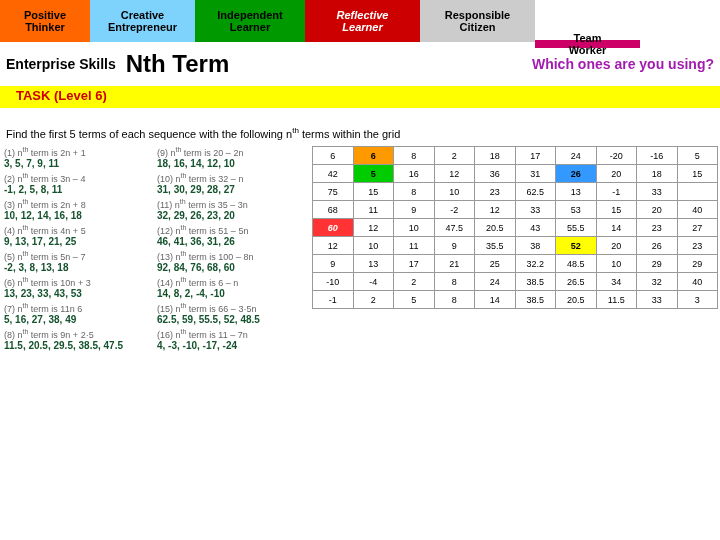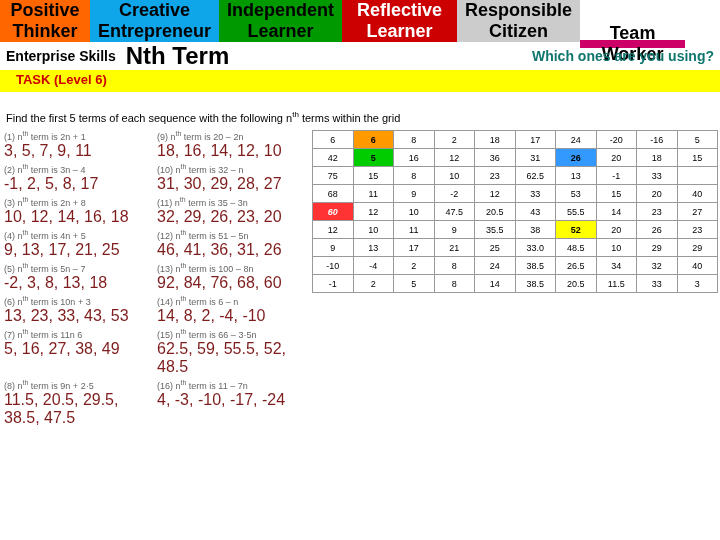--- a/index.html
+++ b/index.html
@@ -16,56 +16,56 @@
     .header-tabs {
       display: flex;
       height: 42px;
       width: 100%;
     }
     .tab {
       display: flex;
       align-items: center;
       justify-content: center;
       font-weight: bold;
-      font-size: 18px;
+      font-size: 11px;
       padding: 4px 8px;
       text-align: center;
       color: #000;
     }
     .tab-positive { background: #ff6600; flex: 0 0 90px; }
-    .tab-creative { background: #0ea5e9; flex: 0 0 105px; }
+    .tab-creative { background: #7dd3fc; flex: 0 0 105px; }
     .tab-independent { background: #009900; flex: 0 0 110px; }
-    .tab-reflective { background: #cc0000; flex: 0 0 115px; color: #fff; }
+    .tab-reflective { background: #cc0000; flex: 0 0 115px; color: #fff; font-style: italic; }
     .tab-responsible { background: #cccccc; flex: 0 0 115px; }
     .tab-team { background: #cc0066; flex: 0 0 105px; color: #000000; margin-top: 40px; }
 
     
     .title-row {
       display: flex;
       align-items: center;
       background: #fff;
       padding: 2px 6px;
-      height: 28px;
+      height: 44px;
     }
     .enterprise-label {
       font-size: 14px;
       font-weight: bold;
       color: #000;
       margin-right: 10px;
     }
     .nth-term-label {
       font-size: 24px;
       font-weight: bold;
       color: #000;
       flex: 1;
     }
     .which-ones {
       font-size: 14px;
       font-weight: bold;
-      color: #0f766e;
+      color: #a21caf;
       text-align: right;
     }
 
     
     .task-row {
       background: #ffff00;
       padding: 2px 16px;
       font-size: 13px;
       font-weight: bold;
       color: #cc0000;
@@ -106,23 +106,23 @@
       flex: 1;
     }
 
     .problem-num {
       font-size: 9px;
       color: #666;
     }
     .problem-num sup { font-size: 7px; }
 
     .answer {
-      font-size: 16px;
-      font-weight: normal;
-      color: #7f1d1d;
+      font-size: 10px;
+      font-weight: bold;
+      color: #14532d;
     }
 
     
     .grid-section {
       flex: 1;
       padding: 2px 2px;
       overflow: hidden;
     }
 
     .grid-table {
@@ -218,21 +218,21 @@
       </div>
       <div class="problem-right">
         <div class="problem-num">(9) n<sup>th</sup> term is 20 – 2n</div>
         <div class="answer">18, 16, 14, 12, 10</div>
       </div>
     </div>
 
     <div class="problem-pair">
       <div class="problem-left">
         <div class="problem-num">(2) n<sup>th</sup> term is 3n – 4</div>
-        <div class="answer">-1, 2, 5, 8, 17</div>
+        <div class="answer">-1, 2, 5, 8, 11</div>
       </div>
       <div class="problem-right">
         <div class="problem-num">(10) n<sup>th</sup> term is 32 – n</div>
         <div class="answer">31, 30, 29, 28, 27</div>
       </div>
     </div>
 
     <div class="problem-pair">
       <div class="problem-left">
         <div class="problem-num">(3) n<sup>th</sup> term is 2n + 8</div>
@@ -375,21 +375,21 @@
           <td>20</td>
           <td>26</td>
           <td>23</td>
         </tr>
         <tr>
           <td>9</td>
           <td>13</td>
           <td>17</td>
           <td>21</td>
           <td>25</td>
-          <td>33.0</td>
+          <td>32.2</td>
           <td>48.5</td>
           <td>10</td>
           <td>29</td>
           <td>29</td>
         </tr>
         <tr>
           <td>-10</td>
           <td>-4</td>
           <td>2</td>
           <td>8</td>

